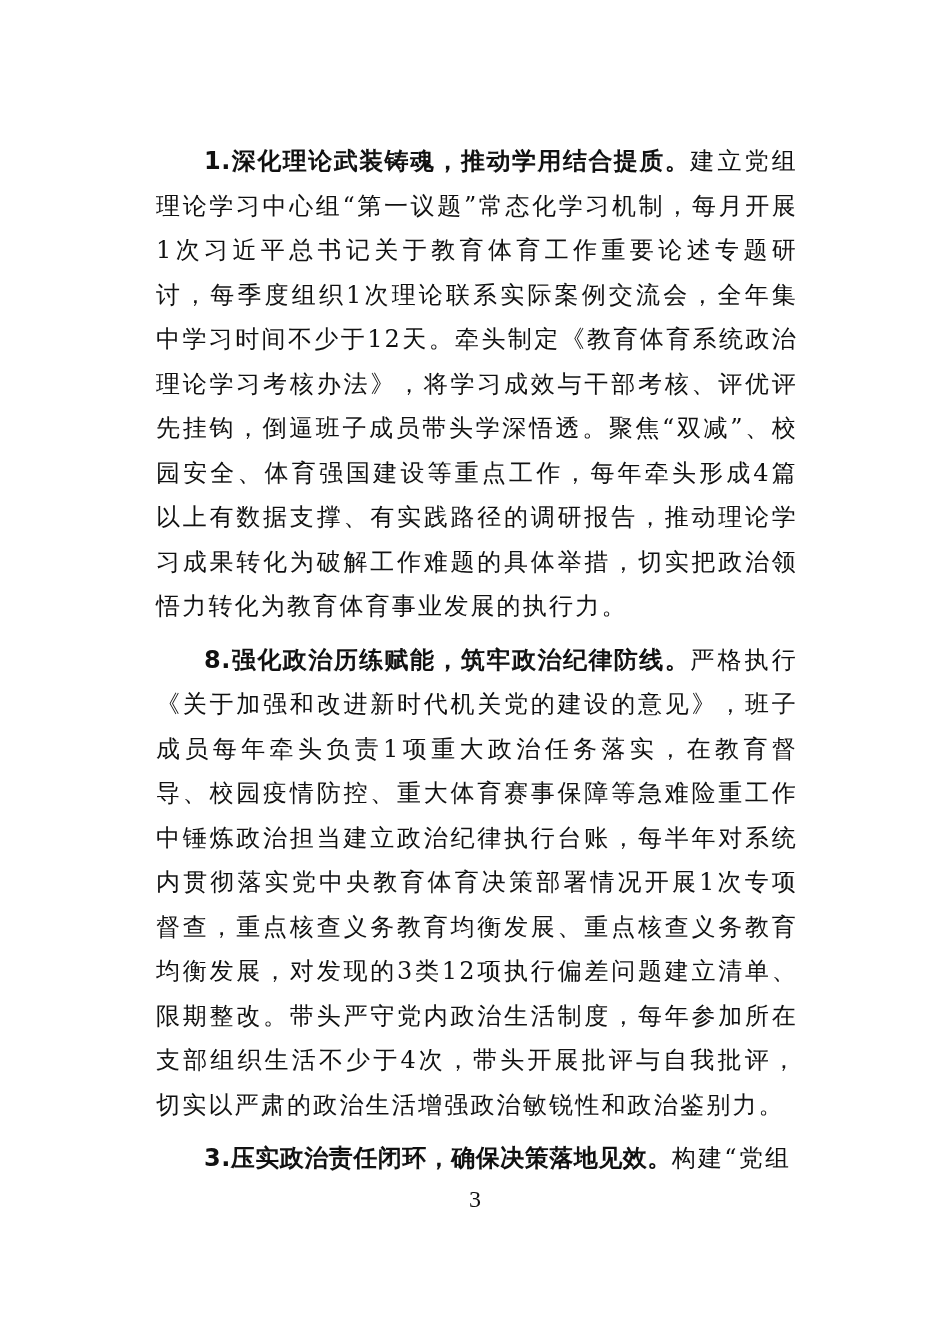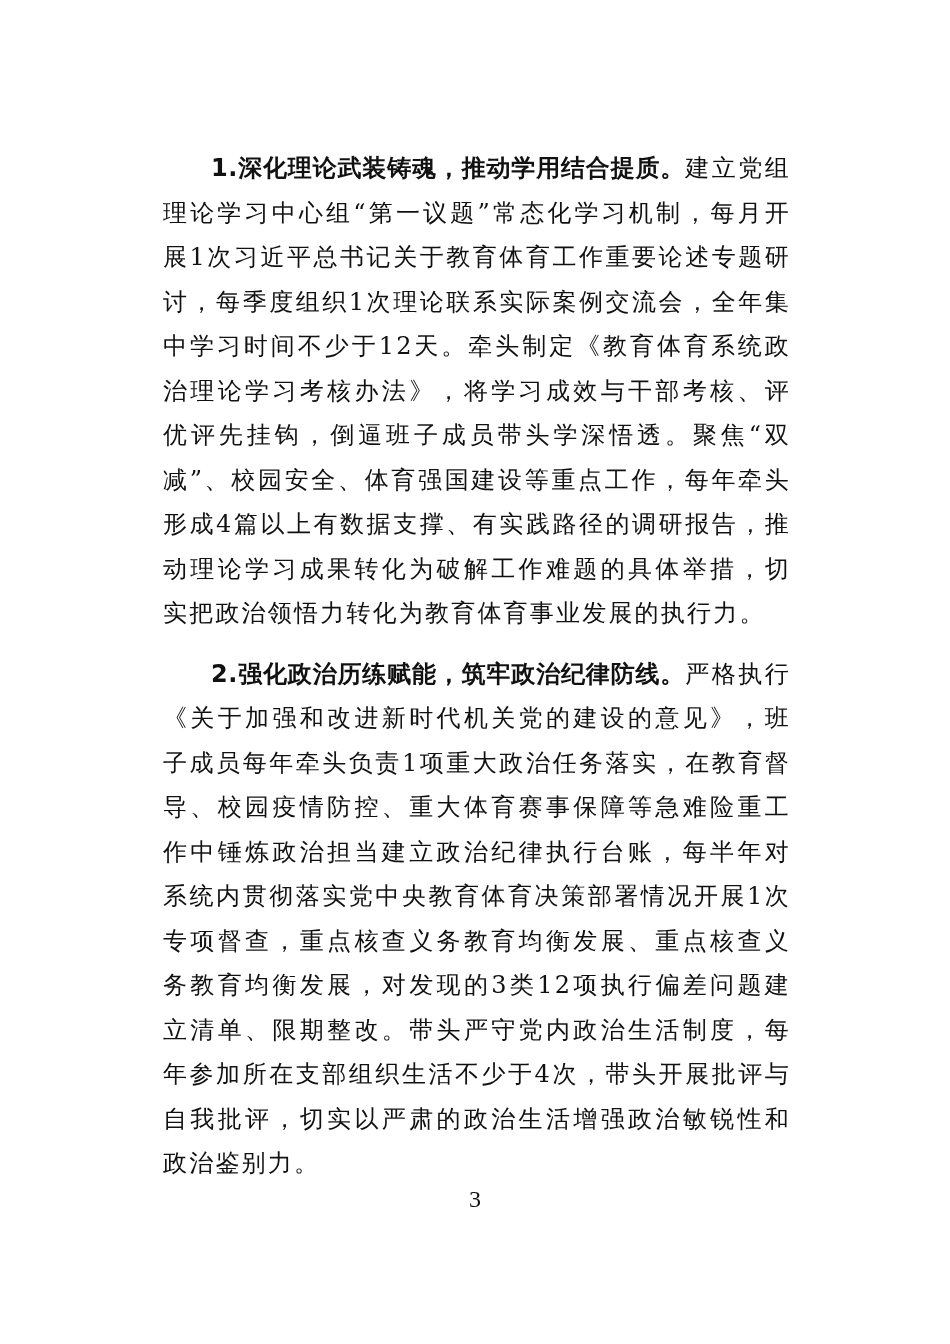--- a/index.html
+++ b/index.html
@@ -11,21 +11,21 @@
     width: 660px;
     font-family: "DejaVu Serif", "Liberation Serif", serif;
     font-size: 24px;
     line-height: 44.5px;
     color: #111111;
     letter-spacing: 2.2px;
     text-align: justify;
     text-justify: inter-character;
   }
   .para {
-    margin: 16px;
+    margin: 9px;
     text-indent: 2em;
   }
   .para .lead {
     font-weight: bold;
     letter-spacing: 0.5px;
     font-family: "DejaVu Sans", "Liberation Sans", sans-serif;
   }
   .page-number {
     position: absolute;
     top: 1186px;
@@ -35,16 +35,17 @@
     font-family: "Liberation Serif", "DejaVu Serif", serif;
     font-size: 24px;
     color: #111111;
   }
 </style>
 </head>
 <body>
 
 <div class="page">
   <p class="para"><span class="lead">1.深化理论武装铸魂，推动学用结合提质。</span><span>建立党组理论学习中心组“第一议题”常态化学习机制，每月开展1次习近平总书记关于教育体育工作重要论述专题研讨，每季度组织1次理论联系实际案例交流会，全年集中学习时间不少于12天。牵头制定《教育体育系统政治理论学习考核办法》，将学习成效与干部考核、评优评先挂钩，倒逼班子成员带头学深悟透。聚焦“双减”、校园安全、体育强国建设等重点工作，每年牵头形成4篇以上有数据支撑、有实践路径的调研报告，推动理论学习成果转化为破解工作难题的具体举措，切实把政治领悟力转化为教育体育事业发展的执行力。</span></p>
-  <p class="para"><span class="lead">2.强化政治历练赋能，筑牢政治纪律防线。</span><span>严格执行《关于加强和改进新时代机关党的建设的意见》，班子成员每年牵头负责1项重大政治任务落实，在教育督导、校园疫情防控、重大体育赛事保障等急难险重工作中锤炼政治担当建立政治纪律执行台账，每半年对系统内贯彻落实党中央教育体育决策部署情况开展1次专项督查，重点核查义务教育均衡发展、重点核查义务教育均衡发展，对发现的3类12项执行偏差问题建立清单、限期整改。带头严守党内政治生活制度，每年参加所在支部组织生活不少于4次，带头开展批评与自我批评，切实以严肃的政治生活增强政治敏锐性和政治鉴别力。</span></p>
+  <p class="para"><span class="lead">8.强化政治历练赋能，筑牢政治纪律防线。</span><span>严格执行《关于加强和改进新时代机关党的建设的意见》，班子成员每年牵头负责1项重大政治任务落实，在教育督导、校园疫情防控、重大体育赛事保障等急难险重工作中锤炼政治担当建立政治纪律执行台账，每半年对系统内贯彻落实党中央教育体育决策部署情况开展1次专项督查，重点核查义务教育均衡发展、重点核查义务教育均衡发展，对发现的3类12项执行偏差问题建立清单、限期整改。带头严守党内政治生活制度，每年参加所在支部组织生活不少于4次，带头开展批评与自我批评，切实以严肃的政治生活增强政治敏锐性和政治鉴别力。</span></p>
+  <p class="para"><span class="lead">3.压实政治责任闭环，确保决策落地见效。</span><span>构建“党组</span></p>
 </div>
 
 <div class="page-number">3</div>
 
 </body></html>

